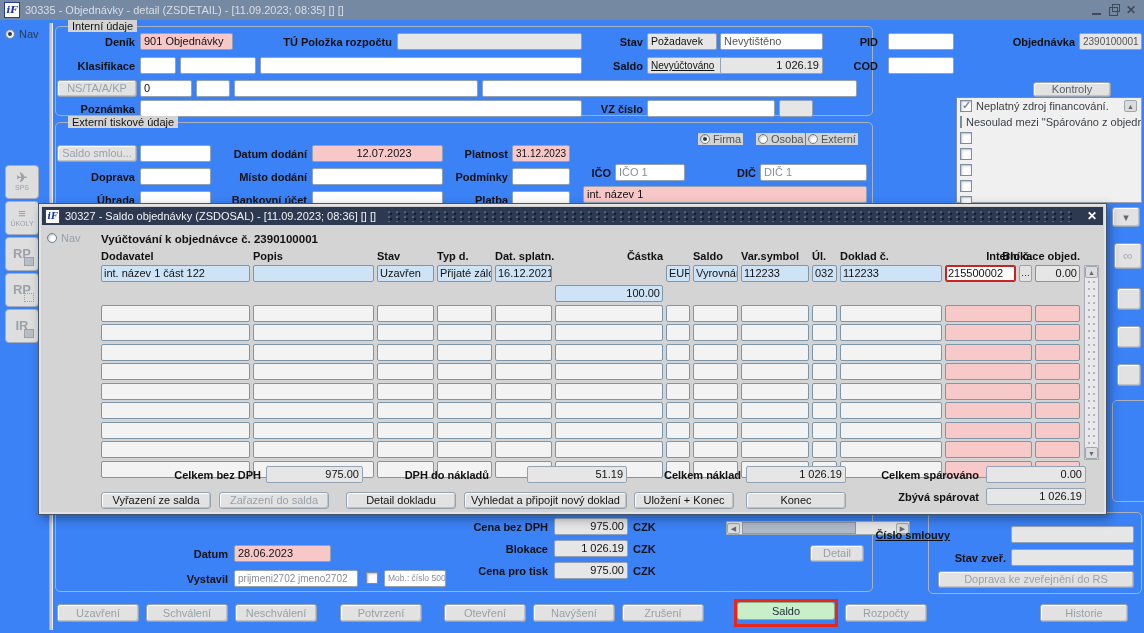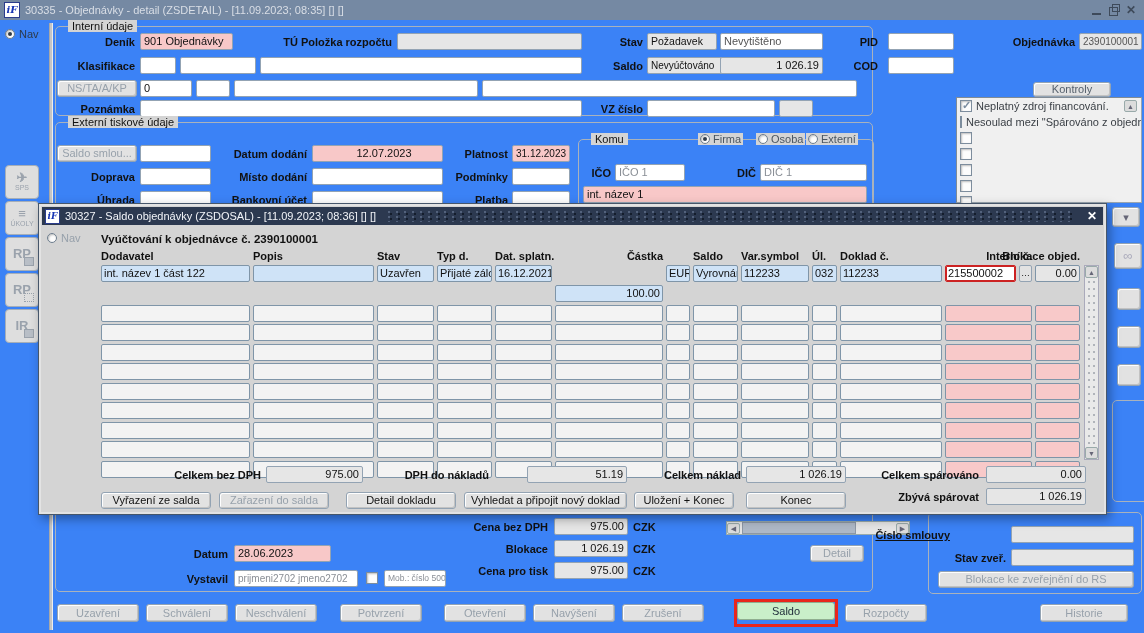--- a/index.html
+++ b/index.html
@@ -130,21 +130,21 @@
   <div class="abs fld" style="left:234px;top:80px;width:244px;"></div>
   <div class="abs fld" style="left:482px;top:80px;width:375px;"></div>
 
   <div class="abs lbl" style="left:55px;top:103px;width:80px;">Poznámka</div>
   <div class="abs fld" style="left:140px;top:100px;width:442px;"></div>
 
   <div class="abs lbl" style="left:595px;top:36px;width:48px;">Stav</div>
   <div class="abs fld gray" style="left:647px;top:33px;width:70px;font-size:10.5px;">Požadavek</div>
   <div class="abs fld" style="left:720px;top:33px;width:103px;color:#555;">Nevytištěno</div>
   <div class="abs lbl" style="left:595px;top:60px;width:48px;">Saldo</div>
-  <div class="abs fld gray" style="left:647px;top:57px;width:90px;font-size:10px;">Nevyúčtováno</div>
+  <div class="abs fld gray" style="left:647px;top:57px;width:90px;font-size:10px;text-decoration:underline;">Nevyúčtováno</div>
   <div class="abs fld gray right" style="left:720px;top:57px;width:103px;">1 026.19</div>
 
   <div class="abs lbl" style="left:585px;top:103px;width:58px;">VZ číslo</div>
   <div class="abs fld" style="left:647px;top:100px;width:128px;"></div>
   <div class="abs fld gray" style="left:779px;top:100px;width:34px;"></div>
 
   <div class="abs lbl" style="left:845px;top:36px;width:33px;">PID</div>
   <div class="abs fld" style="left:888px;top:33px;width:66px;"></div>
   <div class="abs lbl" style="left:845px;top:60px;width:33px;">COD</div>
   <div class="abs fld" style="left:888px;top:57px;width:66px;"></div>
@@ -200,23 +200,20 @@
   <div class="abs fld" style="left:512px;top:168px;width:58px;"></div>
 
   <div class="abs lbl" style="left:60px;top:194px;width:75px;">Úhrada</div>
   <div class="abs fld" style="left:140px;top:191px;width:71px;"></div>
   <div class="abs lbl" style="left:215px;top:194px;width:92px;">Bankovní účet</div>
   <div class="abs fld" style="left:312px;top:191px;width:131px;"></div>
   <div class="abs lbl" style="left:438px;top:194px;width:70px;">Platba</div>
   <div class="abs fld" style="left:512px;top:191px;width:58px;"></div>
 
   
-  <div class="abs group" style="left:578px;top:139px;width:296px;height:70px;">
-    <span class="legend">Komu</span>
-  </div>
   <div class="abs" style="left:698px;top:133px;display:flex;gap:3px;align-items:center;background:#d4d4d4;padding:0 2px;color:#4a555f;">
     <span class="radio sel"></span>
       <span>Firma</span>
   </div>
   <div class="abs" style="left:756px;top:133px;display:flex;gap:3px;align-items:center;background:#d4d4d4;padding:0 2px;color:#4a555f;">
     <span class="radio"></span>
       <span>Osoba</span>
   </div>
   <div class="abs" style="left:806px;top:133px;display:flex;gap:3px;align-items:center;background:#d4d4d4;padding:0 2px;color:#4a555f;">
     <span class="radio"></span>
@@ -260,21 +257,21 @@
     <span class="sb-arrow" style="height:11px;line-height:10px;margin-left:auto;">▶</span>
   </div>
   <div class="abs btn dis" style="left:810px;top:545px;width:54px;">Detail</div>
 
   
   <div class="abs group" style="left:928px;top:512px;width:214px;height:82px;"></div>
   <div class="abs lbl" style="left:874px;top:529px;width:76px;text-decoration:underline;">Číslo smlouvy</div>
   <div class="abs fld gray" style="left:1011px;top:526px;width:123px;"></div>
   <div class="abs lbl" style="left:930px;top:552px;width:76px;">Stav zveř.</div>
   <div class="abs fld gray" style="left:1011px;top:549px;width:123px;"></div>
-  <div class="abs btn dis" style="left:938px;top:571px;width:196px;">Blokace ke zveřejnění do RS</div>
+  <div class="abs btn dis" style="left:938px;top:571px;width:196px;">Doprava ke zveřejnění do RS</div>
 
   
   <div class="abs btn dis" style="left:57px;top:604px;width:82px;height:18px;line-height:16px;">Uzavření</div>
   <div class="abs btn dis" style="left:146px;top:604px;width:82px;height:18px;line-height:16px;">Schválení</div>
   <div class="abs btn dis" style="left:235px;top:604px;width:82px;height:18px;line-height:16px;">Neschválení</div>
   <div class="abs btn dis" style="left:324px;top:604px;width:82px;height:18px;line-height:16px;margin-left:16px;">Potvrzení</div>
   <div class="abs btn dis" style="left:444px;top:604px;width:82px;height:18px;line-height:16px;">Otevření</div>
   <div class="abs btn dis" style="left:533px;top:604px;width:82px;height:18px;line-height:16px;">Navýšení</div>
   <div class="abs btn dis" style="left:622px;top:604px;width:82px;height:18px;line-height:16px;">Zrušení</div>
   <div class="abs redbox" style="left:734px;top:599px;width:104px;height:28px;">

